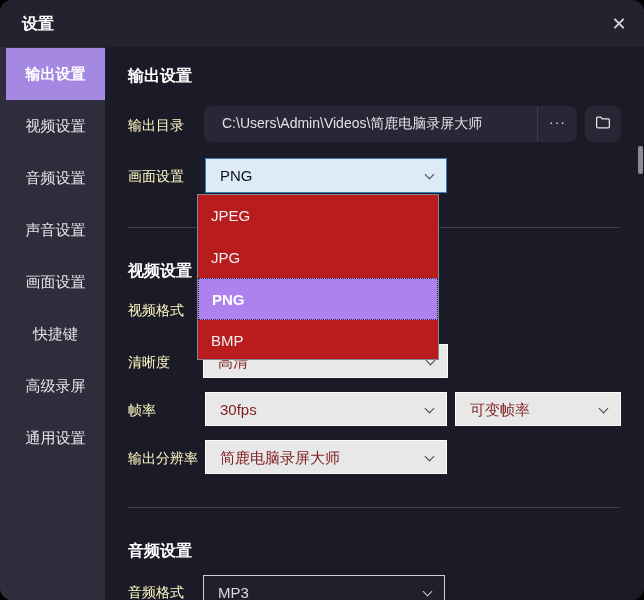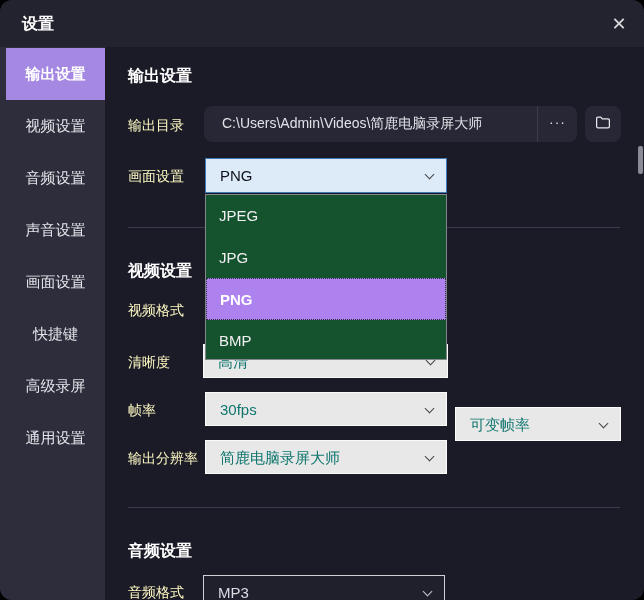--- a/index.html
+++ b/index.html
@@ -17,26 +17,26 @@
   .divider{position:absolute;left:23px;width:492px;height:1px;background:#3b3b4c;}
   
   .path-input{position:absolute;left:99px;top:59px;width:373px;height:36px;background:#272735;border-radius:8px;display:flex;align-items:center;}
   .path-text{flex:1;padding-left:18px;color:#e0e2e8;font-size:14px;white-space:nowrap;overflow:hidden;}
   .browse-seg{width:40px;height:36px;border-left:1px solid #3c3c4e;color:#d8d8de;font-size:14px;line-height:32px;text-align:center;cursor:pointer;letter-spacing:1px;}
   .folder-btn{position:absolute;left:480px;top:59px;width:36px;height:36px;background:#272735;border-radius:8px;display:flex;align-items:center;justify-content:center;cursor:pointer;}
   
   .combo{position:absolute;height:34px;font-size:15px;cursor:pointer;}
   .combo .val{position:absolute;left:14px;top:0;height:34px;line-height:34px;white-space:nowrap;}
   .chev{position:absolute;right:13px;top:12px;width:7px;height:7px;border-right:1.5px solid #444;border-bottom:1.5px solid #444;transform:rotate(45deg);}
-  .combo.light{background:#e8e8e8;border:1px solid #fbfbfb;color:#0f766e;}
+  .combo.light{background:#e8e8e8;border:1px solid #fbfbfb;color:#7f1d1d;}
   .combo.focus{background:#ddebf9;border:1px solid #3f7ab8;color:#10101a;height:35px;}
   .combo.dark{background:#20202d;border:1px solid #cfcfd4;color:#dcdce2;}
   .combo.dark .chev{border-color:#c5c5cc;}
   
-  .dd-list{position:absolute;left:100px;top:147px;width:242px;height:166px;background:#14532d;border:1px solid #85858e;z-index:5;}
+  .dd-list{position:absolute;left:92px;top:147px;width:242px;height:166px;background:#b91c1c;border:1px solid #85858e;z-index:5;}
   .dd-item{position:relative;height:41.5px;line-height:41.5px;padding-left:13px;color:#f0f0f3;font-size:15px;cursor:pointer;}
   .dd-item.hl{background:#ad82ee;color:#fff;font-weight:bold;border:1px dotted #2c2c3a;}
   .scroll-thumb{position:absolute;right:1px;top:99px;width:5px;height:28px;background:#8b8b95;border-radius:2px;z-index:6;}
 </style>
 </head>
 <body>
 
 <div class="window">
 
   <div class="titlebar">
@@ -95,21 +95,21 @@
       <div class="dd-item">JPG</div>
       <div class="dd-item hl">PNG</div>
       <div class="dd-item">BMP</div>
     </div>
 
     <div class="row-label" style="top:355px">帧率</div>
     <div class="combo light" style="left:100px;top:345px;width:242px">
       <span class="val">30fps</span>
       <span class="chev"></span>
     </div>
-    <div class="combo light" style="left:350px;top:360px;width:166px">
+    <div class="combo light" style="left:350px;top:345px;width:166px">
       <span class="val">可变帧率</span>
       <span class="chev"></span>
     </div>
 
     <div class="row-label" style="top:403px">输出分辨率</div>
     <div class="combo light" style="left:100px;top:393px;width:242px">
       <span class="val">简鹿电脑录屏大师</span>
       <span class="chev"></span>
     </div>
 

